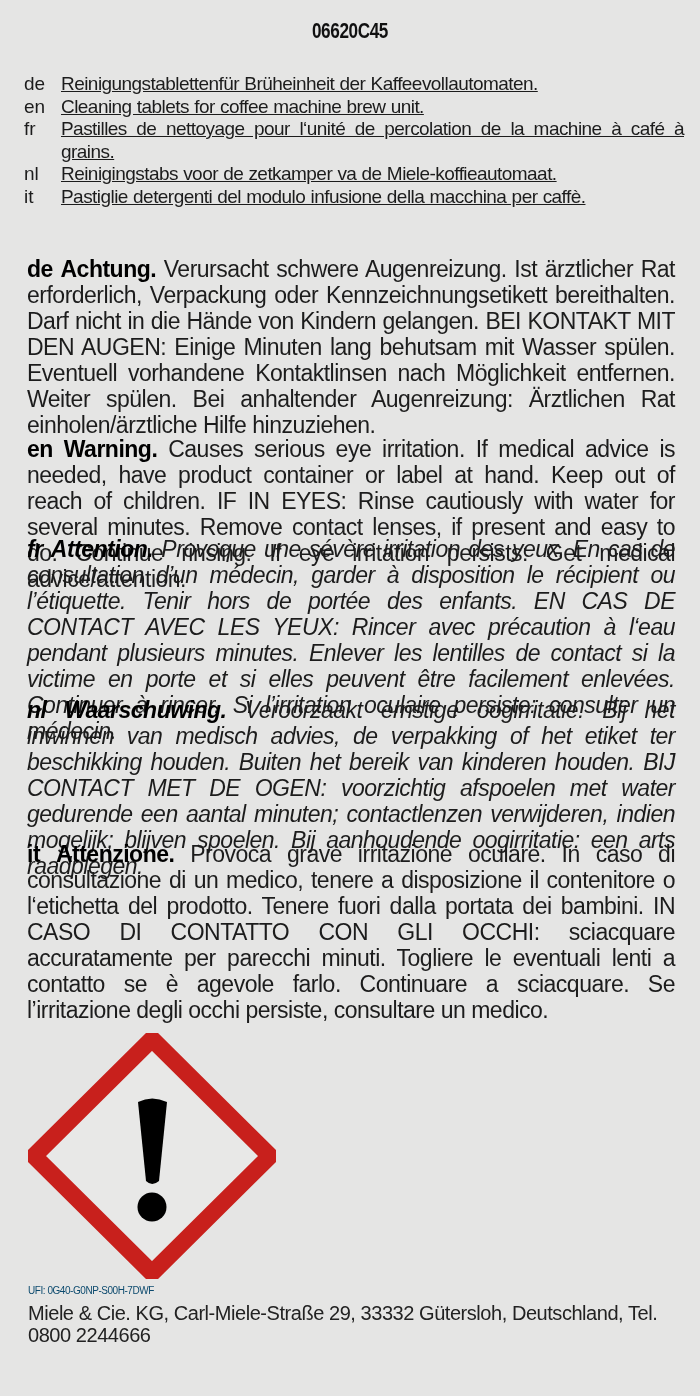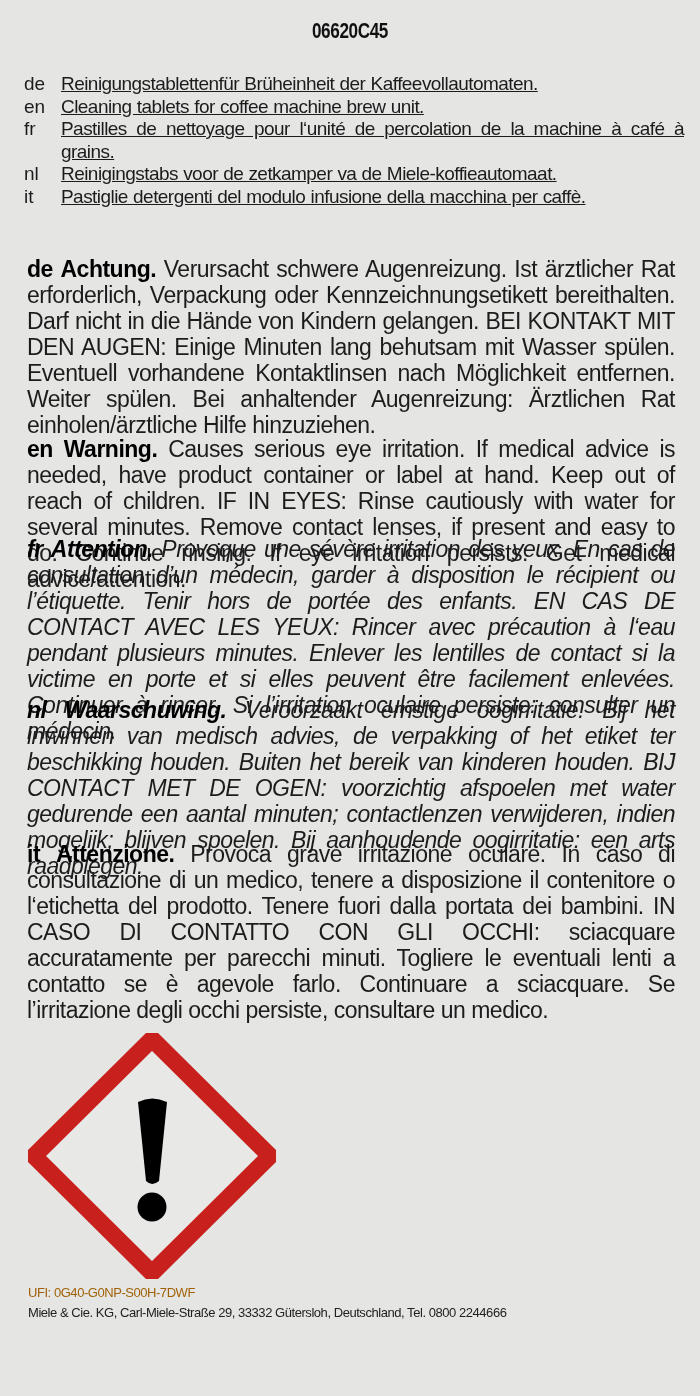--- a/index.html
+++ b/index.html
@@ -25,25 +25,25 @@
     .tlang { width: 37px; flex: none; }
     .ttext { flex: 1; text-align: justify; letter-spacing: -0.55px; word-spacing: 0.5px; text-decoration: underline; }
     .warn {
       position: absolute; left: 27px; width: 648px;
       font-size: 23px; line-height: 26px; text-align: justify;
       letter-spacing: -0.5px;
     }
     .warn b { font-weight: bold; color: #000; }
     .pictogram { position: absolute; left: 28px; top: 1033px; width: 248px; height: 246px; }
     .address {
-      position: absolute; left: 28px; top: 1302px; font-size: 13px; line-height: 22px;
+      position: absolute; left: 28px; top: 1302px; font-size: 20px; line-height: 22px;
       letter-spacing: -0.45px; color: #222;
     }
     .ufi {
-      position: absolute; left: 28px; top: 1285px; font-size: 13px; letter-spacing: -0.45px; color: #a16207;
+      position: absolute; left: 28px; top: 1285px; font-size: 10px; letter-spacing: -0.45px; color: #0c4a6e;
     }
   </style>
 </head>
 <body>
 
 <div class="code">06620C45</div>
 
 <div class="titles">
   <div class="trow">
     <span class="tlang">de</span>

